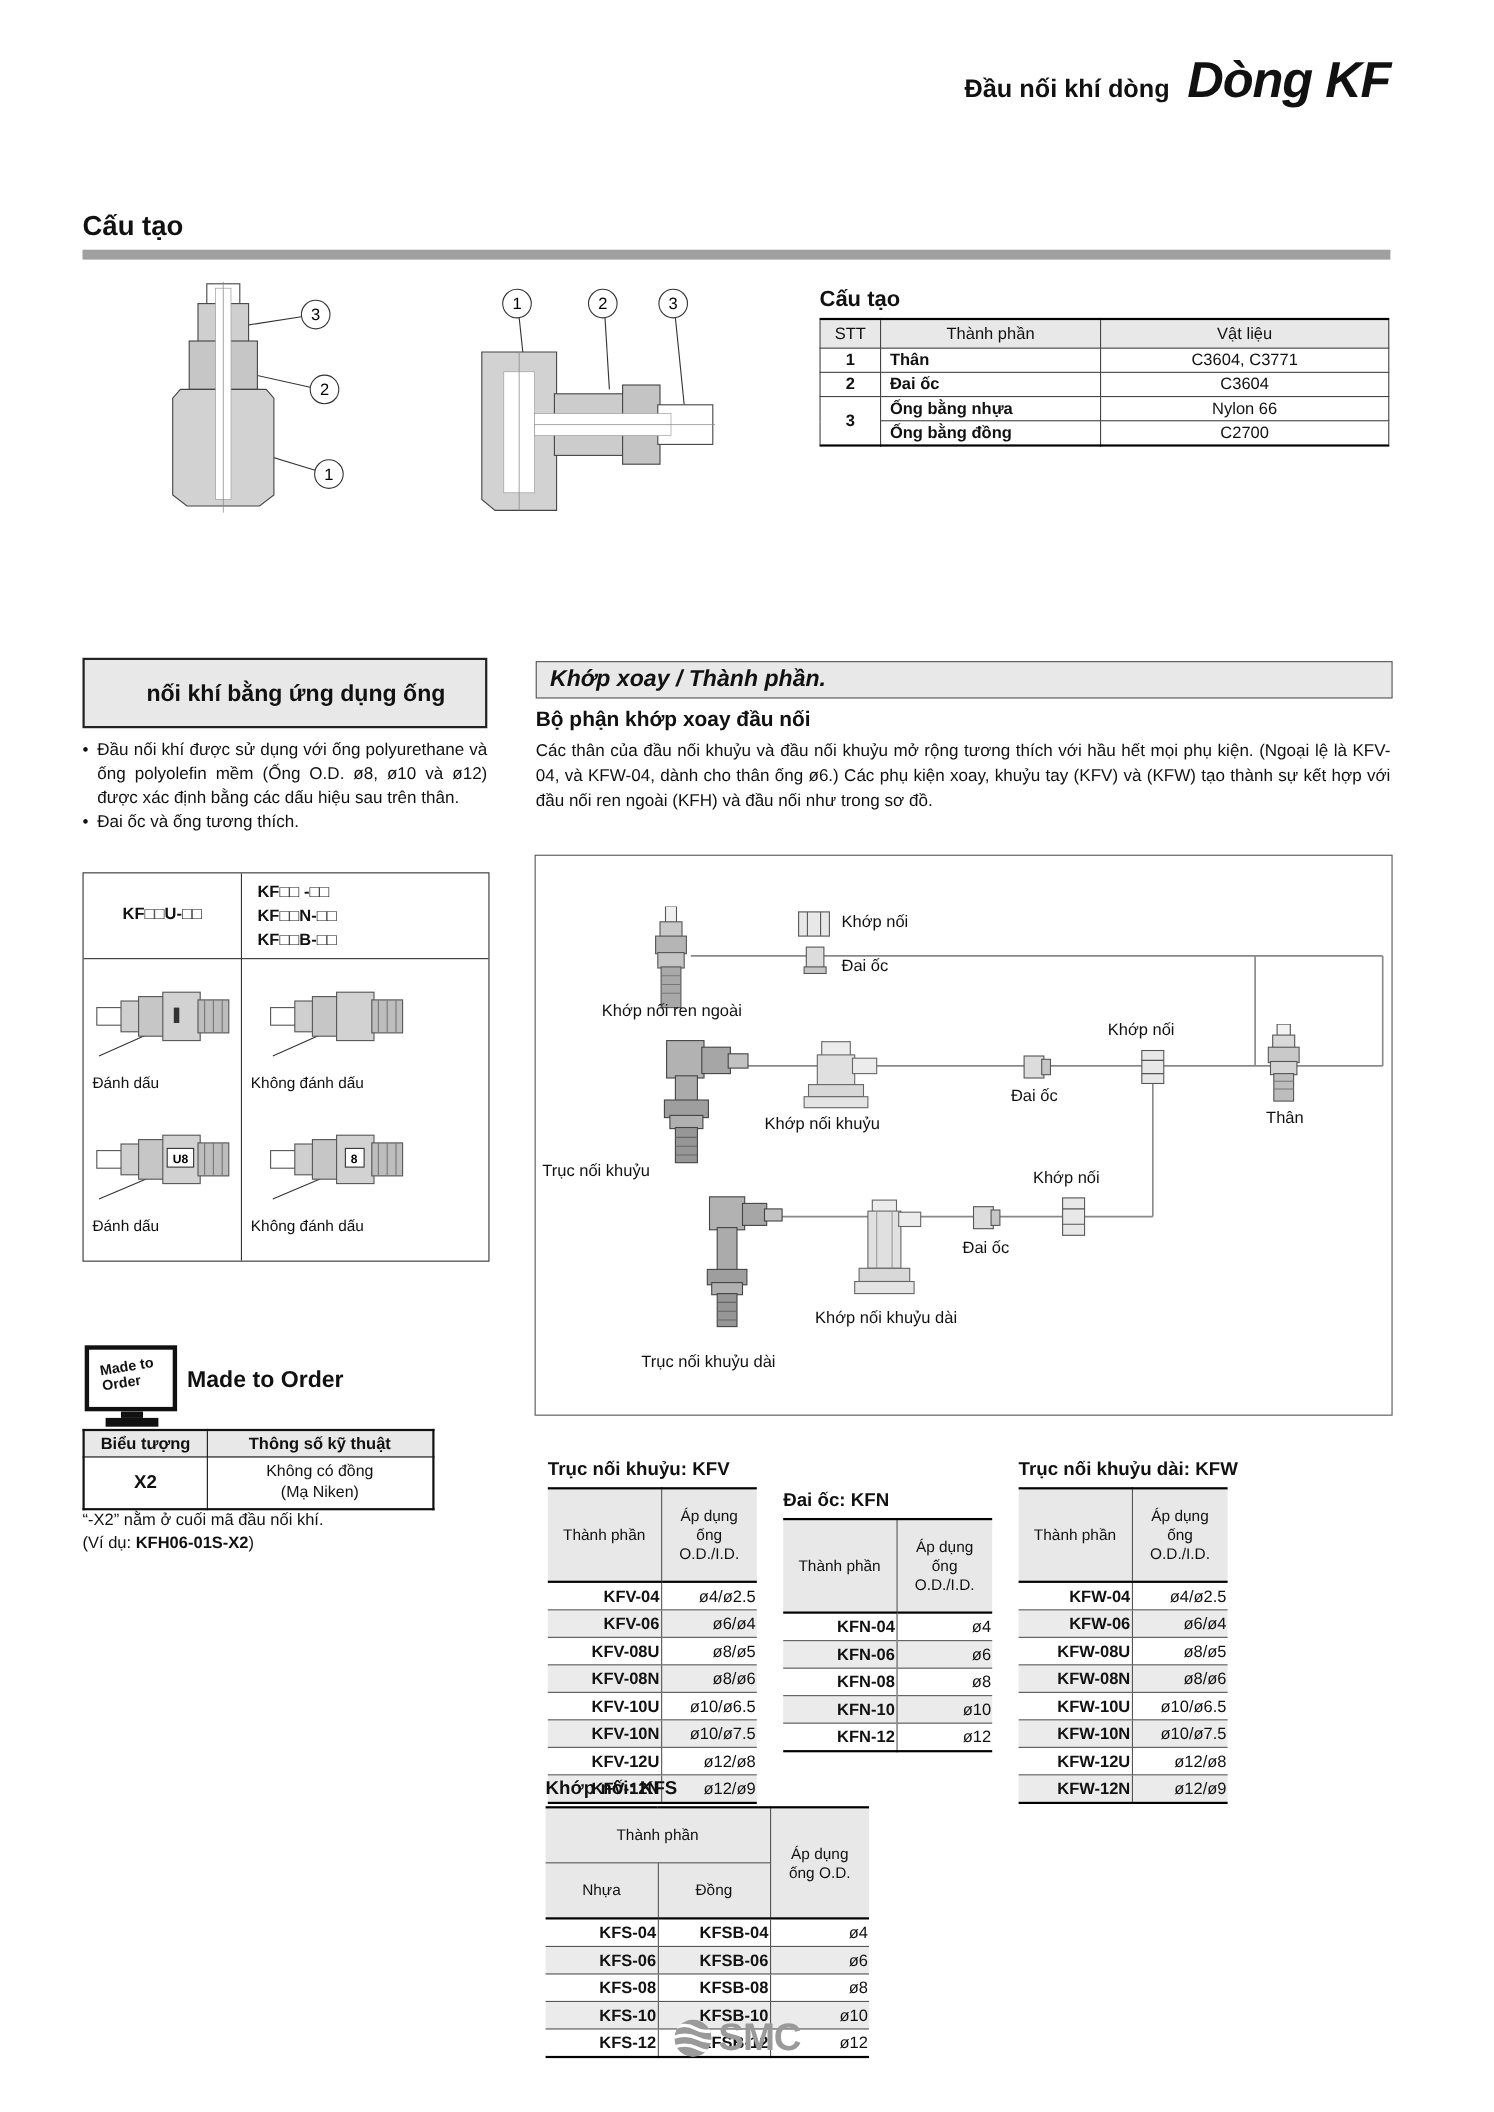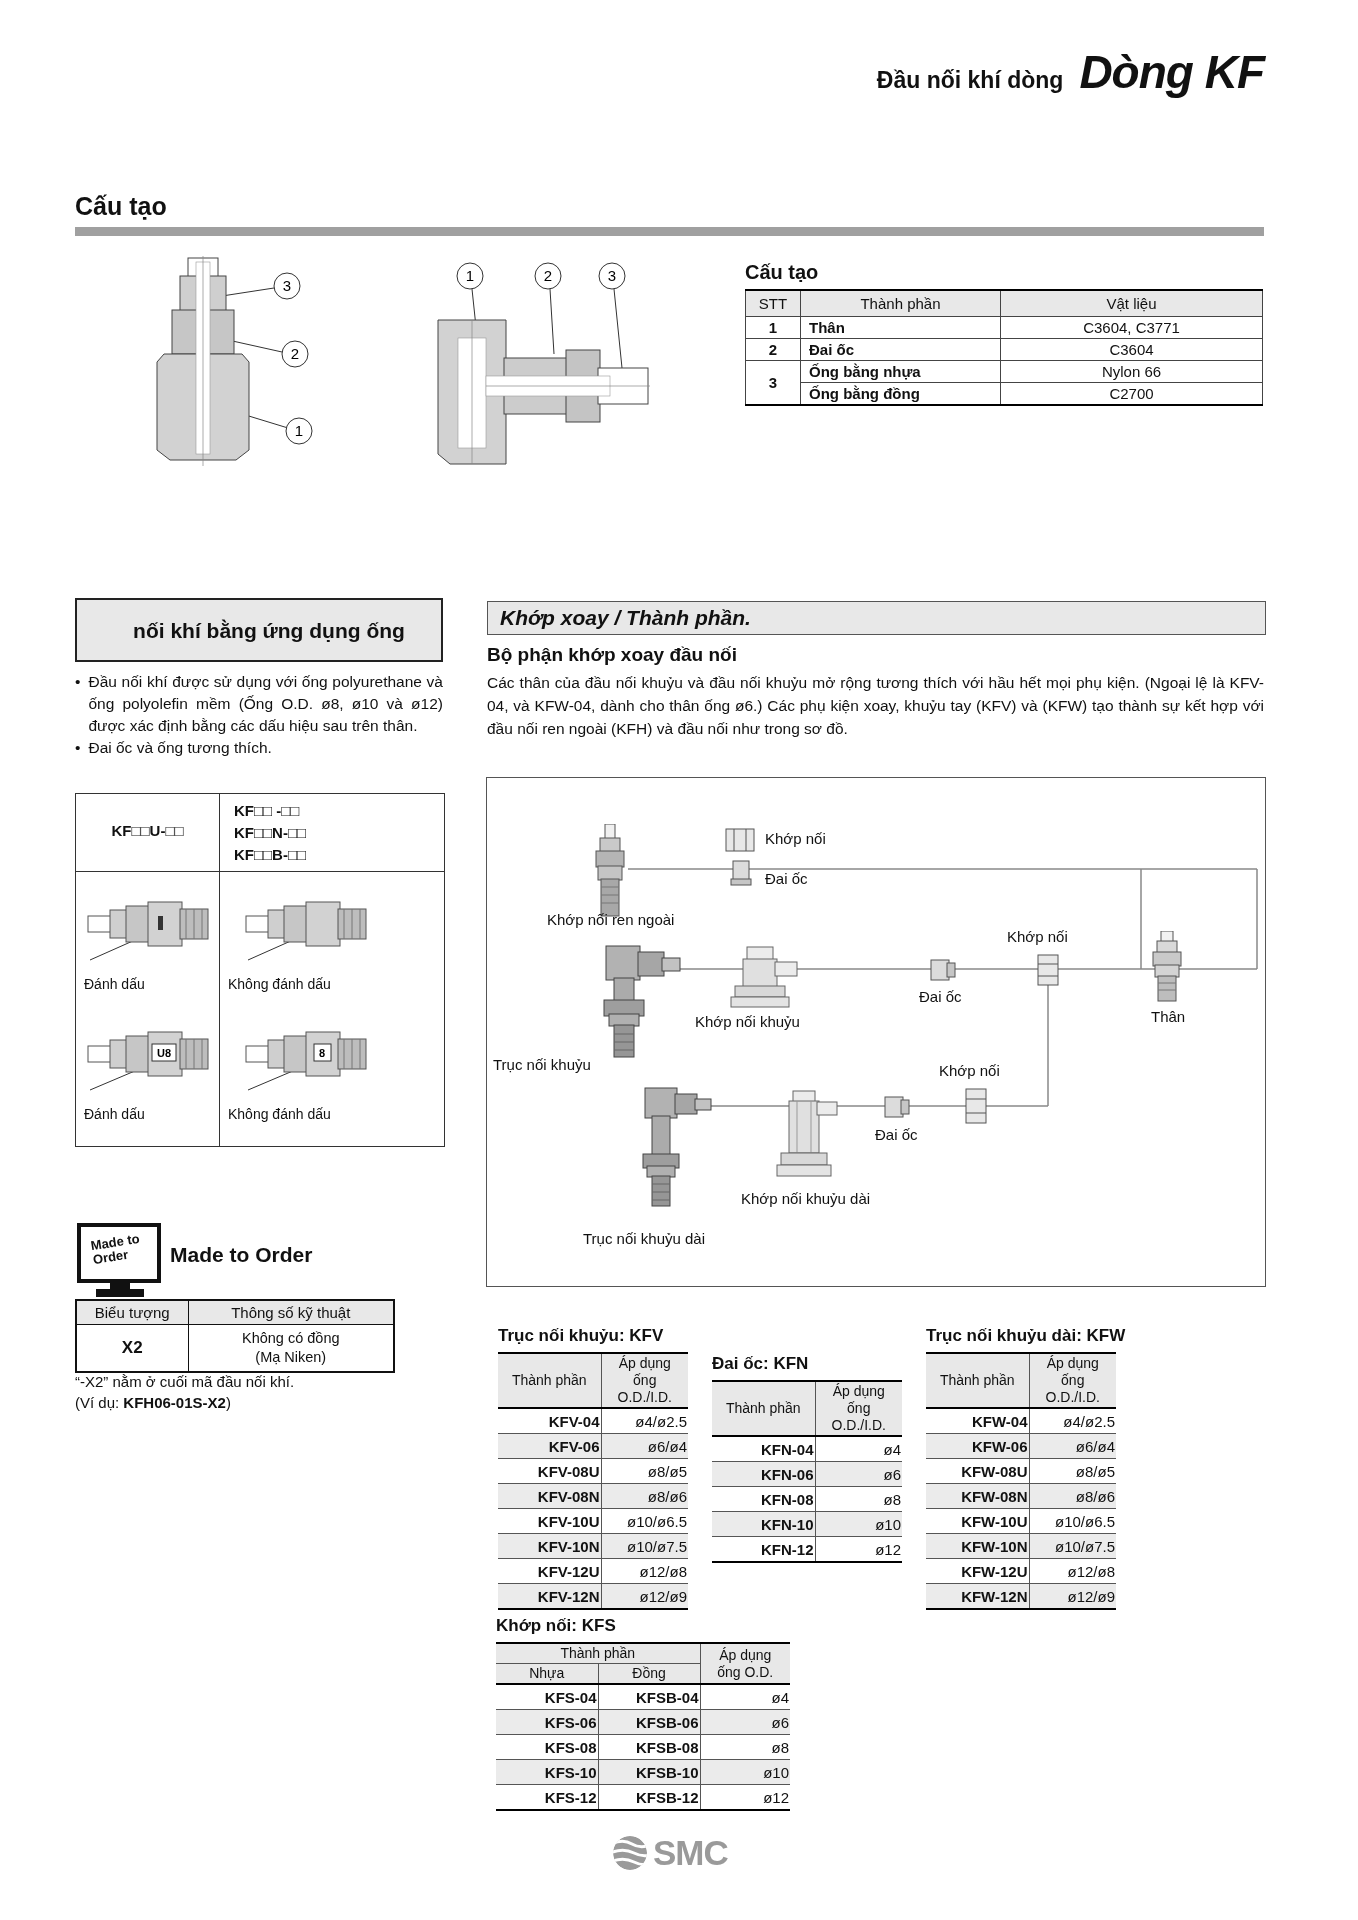--- a/index.html
+++ b/index.html
@@ -7,29 +7,29 @@
   .abs{position:absolute;}
   .b{font-weight:bold;}
   .c{text-align:center;}
   table{border-collapse:collapse;}
   
   .ctab{font-size:15px;border:1px solid #444;border-top:2px solid #000;border-bottom:2px solid #000;table-layout:fixed;}
   .ctab th{background:#e8e8e8;font-weight:normal;border:1px solid #444;height:23px;}
   .ctab td{border:1px solid #444;height:21px;padding:0 8px;}
   
   .spec{font-size:15px;border-top:2px solid #000;border-bottom:2px solid #000;table-layout:fixed;}
-  .spec th{background:#e8e8e8;font-weight:normal;font-size:14px;border-bottom:2px solid #000;line-height:17px;padding:1px 0;}
+  .spec th{background:#e8e8e8;font-weight:normal;font-size:14px;border-bottom:2px solid #000;line-height:17px;padding:16px 0;}
   .spec th.div, .spec td.div{border-right:1px solid #555;}
   .spec td{height:22px;text-align:right;border-top:1px solid #555;}
   .spec tbody tr:first-child td{border-top:none;}
   .spec tr.alt{background:#ebebeb;}
   .spec td.part{font-weight:bold;}
   
   .mtab{font-size:15px;border:2px solid #111;table-layout:fixed;}
-  .mtab th{background:#e8e8e8;border:1px solid #111;font-weight:normal;height:21px;}
+  .mtab th{background:#e8e8e8;border:1px solid #111;font-weight:bold;height:21px;}
   .mtab td{border:1px solid #111;text-align:center;}
   .graybox{background:#e8e8e8;border:2px solid #222;}
   .headbar{background:#e8e8e8;border:1px solid #555;font-style:italic;}
   .dlabel{position:absolute;font-size:15px;white-space:nowrap;}
   .bullet{display:flex;gap:8px;font-size:15.5px;line-height:22px;}
   .bullet .dot{flex:0 0 auto;}
   .bullet p{margin:0;text-align:justify;}
 </style>
 </head>
 <body>

